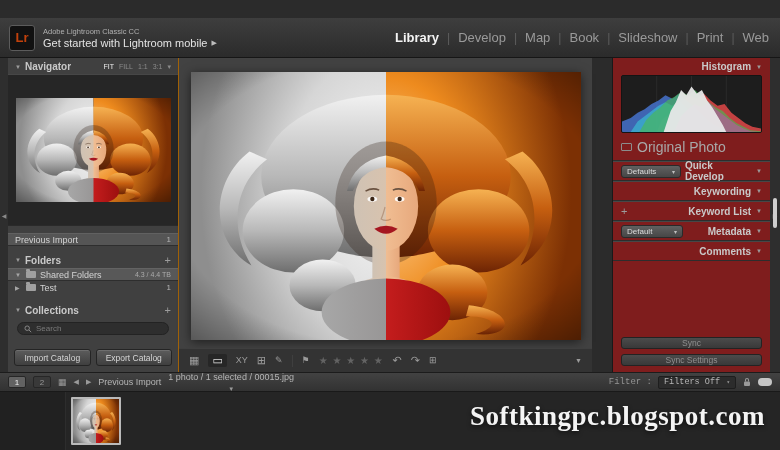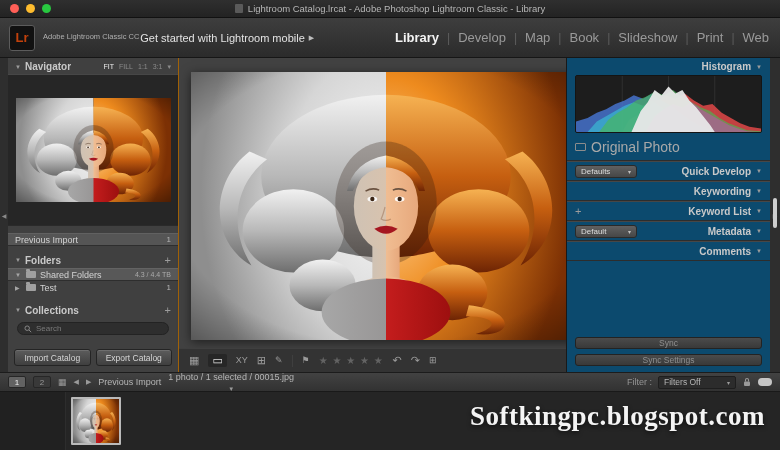--- a/index.html
+++ b/index.html
@@ -15,21 +15,21 @@
   .title-wrap { position:absolute; left:60px; right:60px; display:flex; justify-content:center; align-items:center; gap:5px; }
   .doc-icon { width:8px; height:9px; background:#5a5a5a; border-radius:1px; }
   .win-title { font-size:9.5px; color:#b6b6b6; white-space:nowrap; }
 
   
   .header { position:absolute; top:18px; left:0; right:0; height:40px;
     background:linear-gradient(#3e3e3e,#2b2b2b); border-bottom:1px solid #161616;
     display:flex; align-items:center; padding:0 9px; z-index:4; }
   .logo { width:26px; height:26px; background:#111; border:1px solid #5c5c5c; border-radius:3px;
     color:#c2410c; font-size:13px; font-weight:bold; display:flex; align-items:center; justify-content:center; }
-  .identity { margin-left:8px; display:flex; justify-content:center; gap:1px; }
+  .identity { margin-left:8px; display:flex; flex-direction:column; justify-content:center; gap:1px; }
   .id1 { font-size:7.5px; color:#b0b0b0; }
   .id2 { font-size:11px; color:#e3e3e3; display:flex; align-items:center; gap:4px; }
   .id2 .arr { font-size:7px; color:#bdbdbd; }
   .modules { margin-left:auto; display:flex; align-items:center; gap:8px; font-size:13px; color:#9a9a9a; padding-right:2px; }
   .module { cursor:default; }
   .module.active { color:#f3f3f3; font-weight:bold; }
   .sep { color:#5d5d5d; font-size:12px; }
 
   
   .main { position:absolute; top:58px; left:0; right:0; height:314px; }
@@ -76,21 +76,21 @@
     border-top:1px solid #3f3f3f; display:flex; align-items:center; gap:9px; padding:0 10px;
     font-size:11px; color:#9b9b9b; }
   .ticon { cursor:default; line-height:1; }
   .ticon.active { background:#262626; border-radius:2px; padding:1px 4px; color:#ddd; }
   .ticon.tiny { font-size:9px; }
   .stars { color:#636363; font-size:10px; letter-spacing:1px; }
   .tb-div { width:1px; height:12px; background:#262626; border-right:1px solid #3f3f3f; }
   .tb-right { margin-left:auto; font-size:7px; color:#9b9b9b; }
 
   
-  .panel-right { position:absolute; right:10px; top:0; bottom:0; width:204px; background:#0c4a6e;
+  .panel-right { position:absolute; right:10px; top:0; bottom:0; width:158px; background:#7f1d1d;
     border-left:1px solid #191919; display:flex; flex-direction:column; }
   .rp-header { display:flex; align-items:center; justify-content:flex-end; gap:5px; padding:3px 8px 2px;
     font-size:10px; font-weight:bold; color:#c9c9c9; }
   .hist-box { margin:1px 8px 5px; height:58px; background:#1d1d1d; border:1px solid #141414; border-radius:2px; overflow:hidden; }
   .hist-box svg { display:block; width:100%; height:100%; }
   .orig-row { display:flex; align-items:center; gap:5px; padding:1px 8px 5px; font-size:14px; color:#a8a8a8;
     border-bottom:1px solid #2d2d2d; }
   .orig-icon { width:11px; height:8px; border:1px solid #8c8c8c; border-radius:1px; flex:none; }
   .rp-row { display:flex; align-items:center; gap:4px; padding:0 8px; height:20px;
     border-top:1px solid #474747; border-bottom:1px solid #2d2d2d; font-size:10px; font-weight:bold; color:#c9c9c9; }
@@ -109,21 +109,21 @@
     background:linear-gradient(#424242,#323232); border-top:1px solid #1c1c1c; border-bottom:1px solid #191919;
     display:flex; align-items:center; gap:7px; padding:0 8px; font-size:9px; color:#b5b5b5; z-index:3; }
   .page-btn { width:18px; height:12px; border-radius:2px; display:flex; align-items:center; justify-content:center;
     font-size:8px; border:1px solid #262626; cursor:default; }
   .page-btn.active { background:#626262; color:#f0f0f0; }
   .page-btn.inactive { background:#393939; color:#989898; }
   .sb-icon { font-size:9px; color:#9a9a9a; cursor:default; }
   .sb-arrow { font-size:7px; color:#9a9a9a; cursor:default; }
   .photo-info { display:flex; align-items:center; gap:4px;flex-direction:column; }
   .caret { font-size:6px; color:#9a9a9a; }
-  .filter-area { margin-left:auto; display:flex; align-items:center; gap:6px; }
+  .filter-area { margin-left:auto; display:flex; align-items:center; gap:6px;font-family:Liberation Mono, monospace; }
   .filter-label { color:#949494; }
   .filter-dropdown { width:78px; height:13px; background:#2c2c2c; border:1px solid #1e1e1e; border-radius:2px;
     display:flex; align-items:center; justify-content:space-between; padding:0 5px; font-size:8.5px; color:#b6b6b6; cursor:default; }
   .switch { width:14px; height:8px; border-radius:4px; background:#c6c6c6; cursor:default; }
 
   
   .filmstrip { position:absolute; top:392px; left:0; right:0; bottom:0; background:#252525; }
   .film-well { position:absolute; left:0; top:0; bottom:0; width:66px; background:#212121; border-right:1px solid #2d2d2d; }
   .film-thumb { position:absolute; left:71px; top:5px; width:50px; height:48px; background:#3c3c3c;
     border:2px solid #bababa; border-radius:1px; overflow:hidden; cursor:default; }
@@ -229,31 +229,20 @@
       <path d="M10 64 L18 52 L26 46 L34 40 L42 34 L50 30 L58 34 L66 28 L74 36 L82 44 L90 52 L98 58 L104 64 Z" fill="#38c8d8" opacity="0.6"></path>
       <path d="M20 64 L28 50 L36 42 L44 36 L52 28 L60 24 L68 18 L76 22 L84 16 L92 24 L100 30 L108 36 L116 40 L124 48 L132 54 L140 58 L148 62 L160 63 L160 64 Z" fill="#48b858" opacity="0.65"></path>
       <path d="M60 64 L68 46 L76 38 L84 32 L92 36 L100 30 L108 38 L116 44 L124 50 L132 56 L140 60 L148 63 L156 64 Z" fill="#c050b0" opacity="0.55"></path>
       <path d="M48 64 L56 40 L62 30 L68 16 L74 22 L80 12 L86 20 L92 16 L98 28 L104 36 L110 46 L116 56 L120 64 Z" fill="#e8e8e8" opacity="0.95"></path>
     </symbol>
   </defs>
 </svg>
 
 <div class="window">
 
-  <div class="titlebar">
-    <div class="lights">
-      <span class="light" style="background:#ff5f57"></span>
-      <span class="light" style="background:#febc2e"></span>
-      <span class="light" style="background:#28c840"></span>
-    </div>
-    <div class="title-wrap">
-      <span class="doc-icon"></span>
-      <span class="win-title">Lightroom Catalog.lrcat - Adobe Photoshop Lightroom Classic - Library</span>
-    </div>
-  </div>
 
   <div class="header">
     <div class="logo">Lr</div>
     <div class="identity">
       <span class="id1">Adobe Lightroom Classic CC</span>
       <span class="id2">
         <span>Get started with Lightroom mobile</span>
         <span class="arr">▶</span>
       </span>
     </div>

